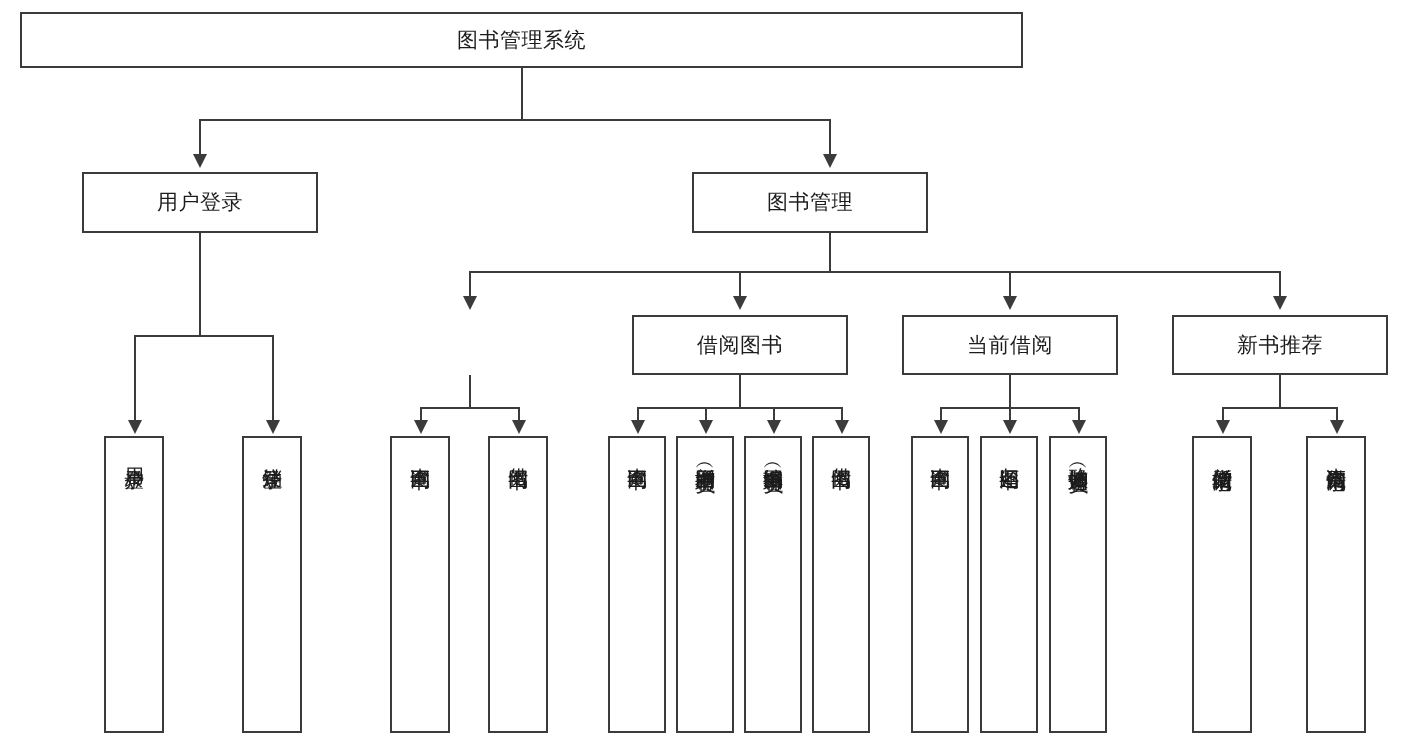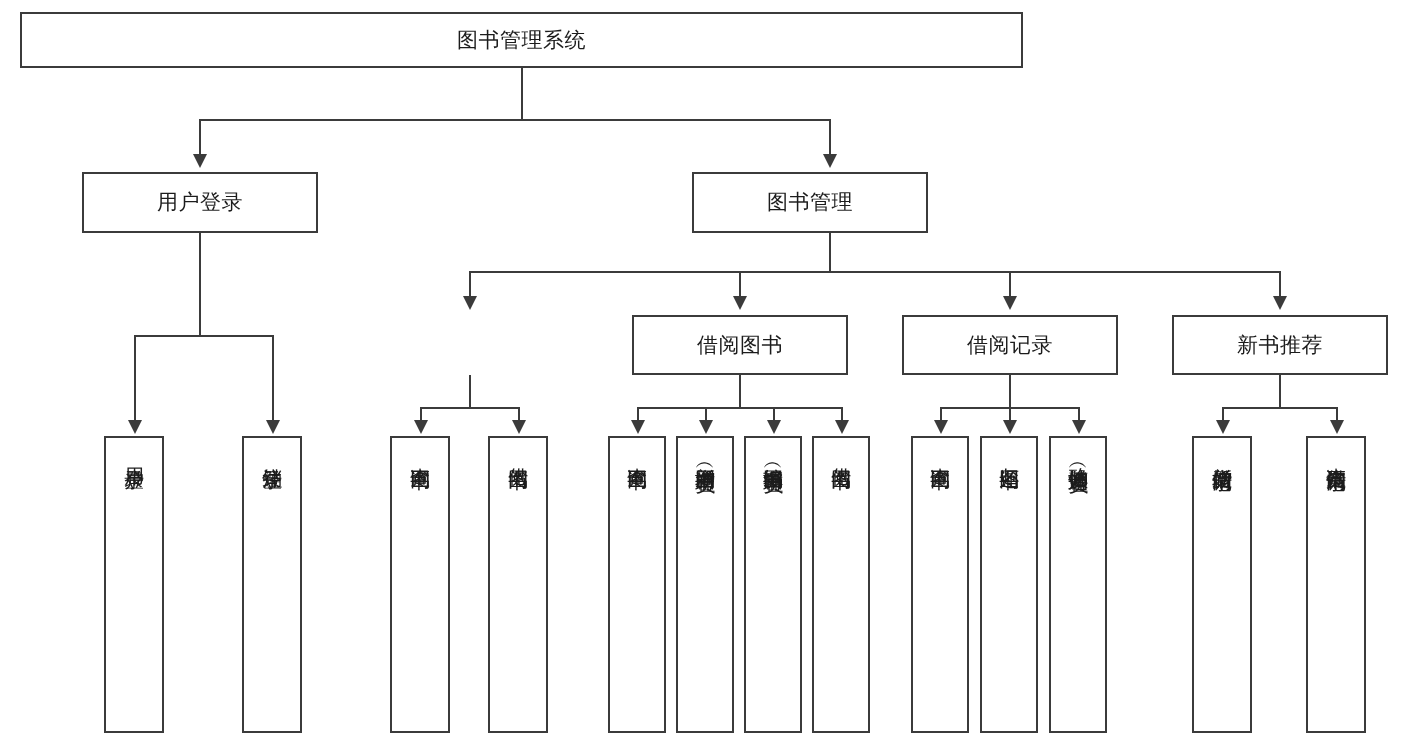--- a/index.html
+++ b/index.html
@@ -119,21 +119,21 @@
   <div class="arrow" style="left:733px; top:296px;"></div>
   <div class="vline" style="left:1009px; top:271px; height:27px;"></div>
   <div class="arrow" style="left:1003px; top:296px;"></div>
   <div class="vline" style="left:1279px; top:271px; height:27px;"></div>
   <div class="arrow" style="left:1273px; top:296px;"></div>
 
   <div class="node" style="left:632px; top:315px; width:216px; height:60px;">
     <span class="label">借阅图书</span>
   </div>
   <div class="node" style="left:902px; top:315px; width:216px; height:60px;">
-    <span class="label">借阅记录</span>
+    <span class="label">当前借阅</span>
   </div>
   <div class="node" style="left:1172px; top:315px; width:216px; height:60px;">
     <span class="label">新书推荐</span>
   </div>
 
   <div class="vline" style="left:469px; top:375px; height:32px;"></div>
   <div class="hline" style="left:420px; top:407px; width:100px;"></div>
   <div class="vline" style="left:420px; top:407px; height:15px;"></div>
   <div class="arrow" style="left:414px; top:420px;"></div>
   <div class="vline" style="left:518px; top:407px; height:15px;"></div>

